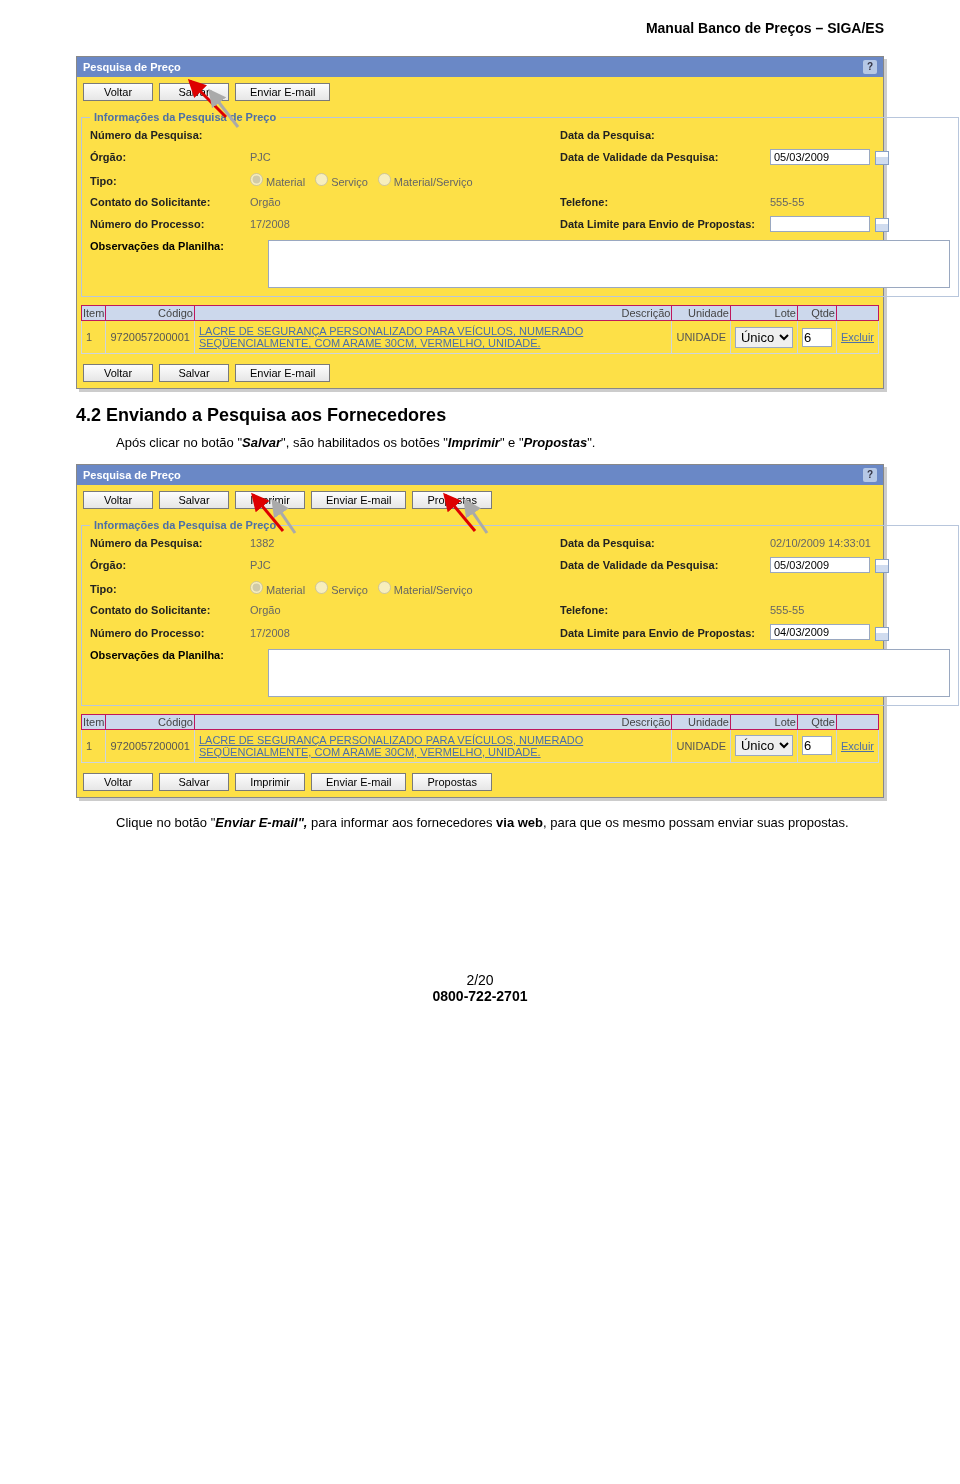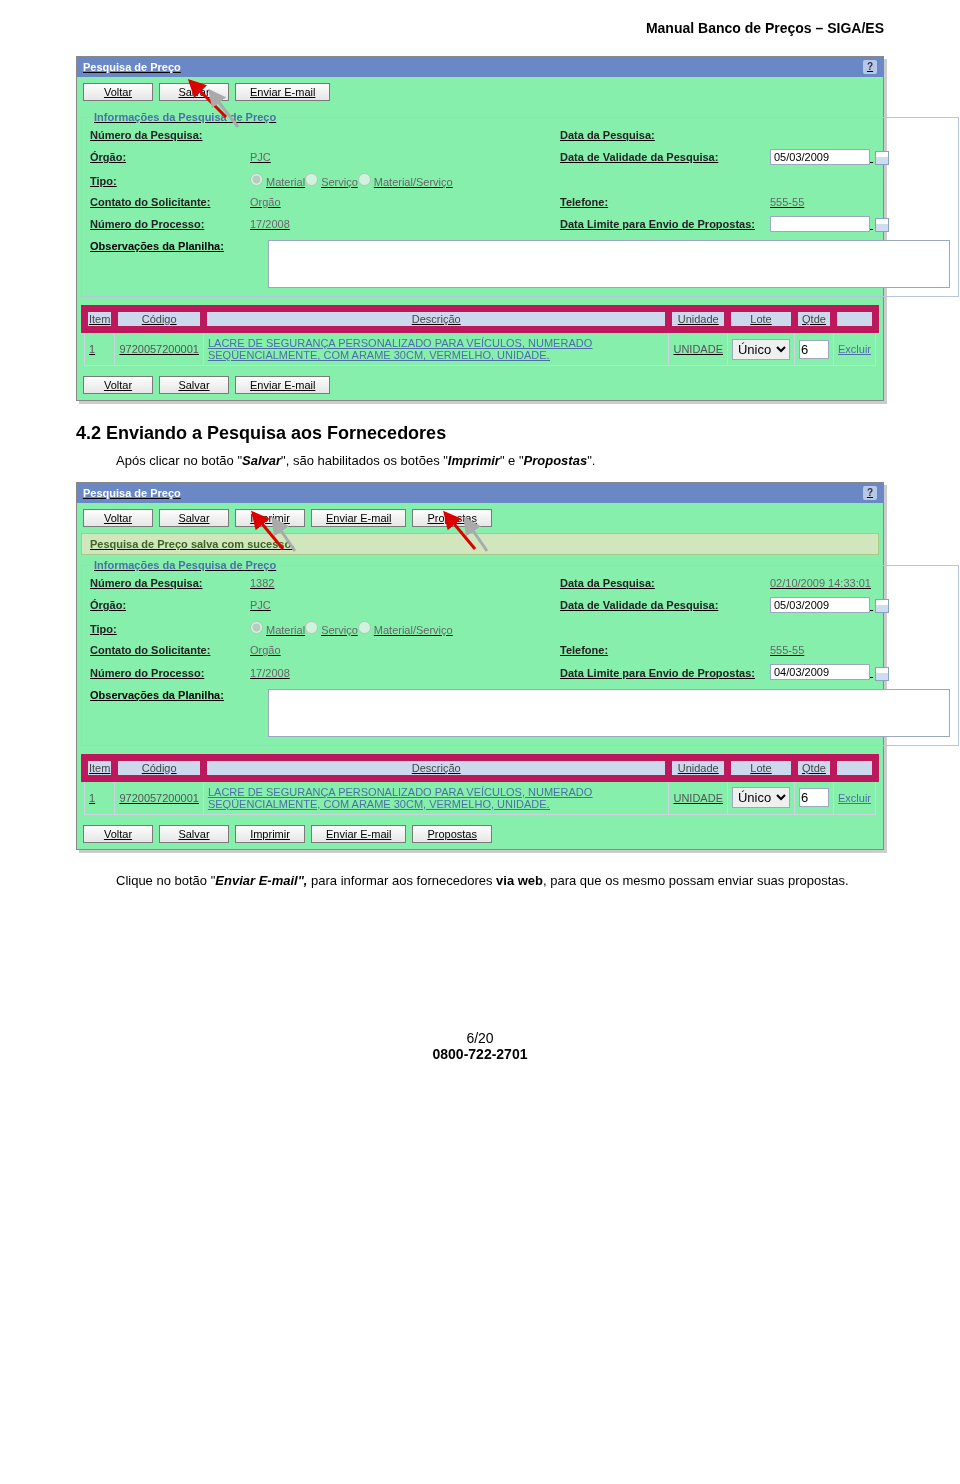--- a/index.html
+++ b/index.html
@@ -18,23 +18,22 @@
   }
   .doc-header {
     text-align: right;
     font-weight: bold;
     font-size: 14px;
     margin: 10px 0 20px 0;
   }
   .panel {
     border: 1px solid #888;
     box-shadow: 3px 3px 0 #ccc;
-    margin-bottom: 22px;
-    background: #86efac;
-    text-decoration: underline;
+    margin-bottom: 16px;
+    background: #fde047;
   }
   .title-bar {
     background: #6a88c6;
     color: #fff;
     font-weight: bold;
     padding: 3px 6px;
     display: flex;
     justify-content: space-between;
     align-items: center;
   }
@@ -123,23 +122,24 @@
     margin-left: 2px;
   }
   table.items {
     width: calc(100% - 8px);
     margin: 8px 4px 4px 4px;
     border-collapse: collapse;
     font-size: 11px;
   }
   table.items th {
     background: #ccd8ec;
-    border: 7px solid #be185d;
+    border: 1px solid #be185d;
     color: #444;
     font-weight: normal;
+    text-align: right;
   }
   table.items td {
     border: 1px solid #ccd4e0;
     padding: 4px;
     color: #555;
   }
   table.items td.desc a { color: #4d6fa7; text-decoration: underline; }
   select.sel, input.qty {
     border: 1px solid #9aa8c0;
     font-size: 13px;
@@ -168,21 +168,21 @@
     text-indent: 40px;
     line-height: 1.4;
     text-align: justify;
   }
   .body-text .bi { font-weight: bold; font-style: italic; }
   .footer {
     text-align: center;
     font-size: 14px;
     margin-top: 140px;
   }
-  .radio-wrap { display: flex; gap: 0; align-items: flex-start; color:#666; }
+  .radio-wrap { display: flex; gap: 10px; align-items: flex-start; color:#666; }
   .radio-wrap input { margin: 0 3px 0 0; }
 </style>
 </head>
 <body>
 
 <div class="page">
   <div class="doc-header">Manual Banco de Preços – SIGA/ES</div>
 
   <div class="panel">
     <div class="title-bar">
@@ -332,21 +332,20 @@
       <svg class="arrow-gray" style="left:380px; top:8px;" viewBox="0 0 46 46">
         <defs>
             <marker id="ag3" markerWidth="6" markerHeight="6" refX="5" refY="3" orient="auto">
               <polygon points="0,0 6,3 0,6" fill="#aaa"></polygon>
             </marker>
           </defs>
         <line x1="30" y1="40" x2="8" y2="8" stroke="#aaa" stroke-width="3" marker-end="url(#ag3)"></line>
       </svg>
     </div>
 
-    <div class="success-bar">Pesquisa de Preço salva com sucesso.</div>
 
     <fieldset class="info">
       <legend>Informações da Pesquisa de Preço</legend>
       <div class="form-grid">
         <div class="lbl">Número da Pesquisa:</div>
         <div class="val">1382</div>
         <div class="lbl">Data da Pesquisa:</div>
         <div class="val">02/10/2009 14:33:01</div>
 
         <div class="lbl">Órgão:</div>
@@ -415,16 +414,16 @@
       <button class="btn">Enviar E-mail</button>
       <button class="btn">Propostas</button>
     </div>
   </div>
 
   <p class="body-text">
     <span>Clique no botão "</span><span class="bi">Enviar E-mail</span><span class="bi">", </span><span>para informar aos fornecedores </span><strong>via web</strong><span>, para que os mesmo possam enviar suas propostas.</span>
   </p>
 
   <div class="footer">
-    <div>6/20</div>
+    <div>2/20</div>
     <div style="font-weight:bold;">0800-722-2701</div>
   </div>
 </div>
 
 </body></html>

